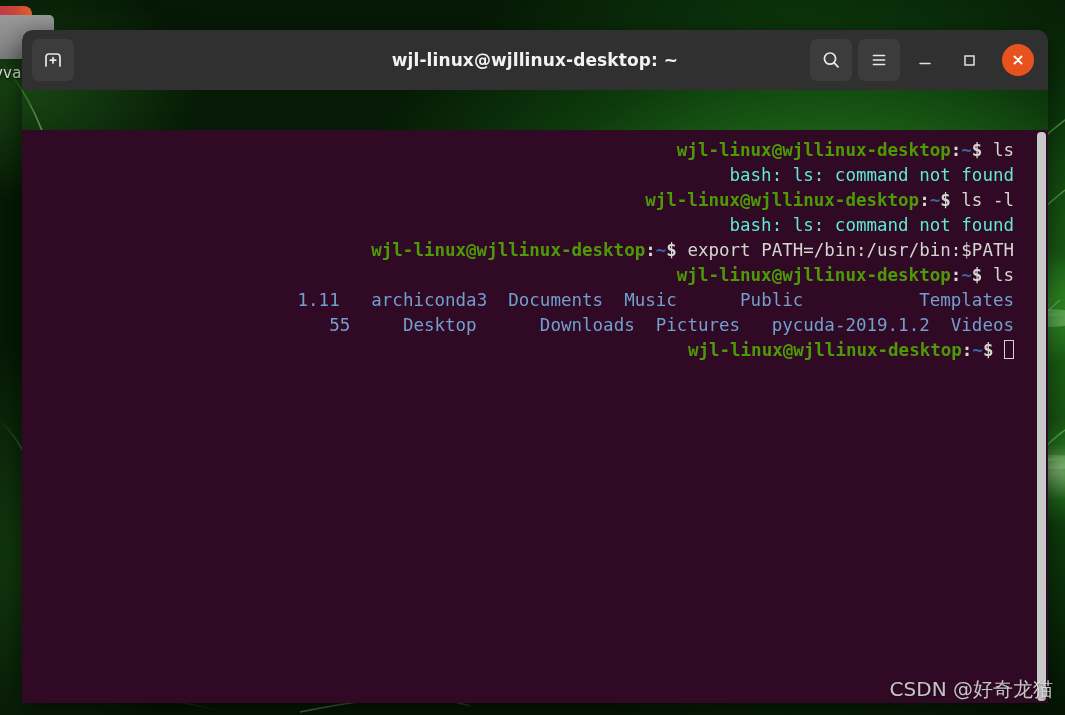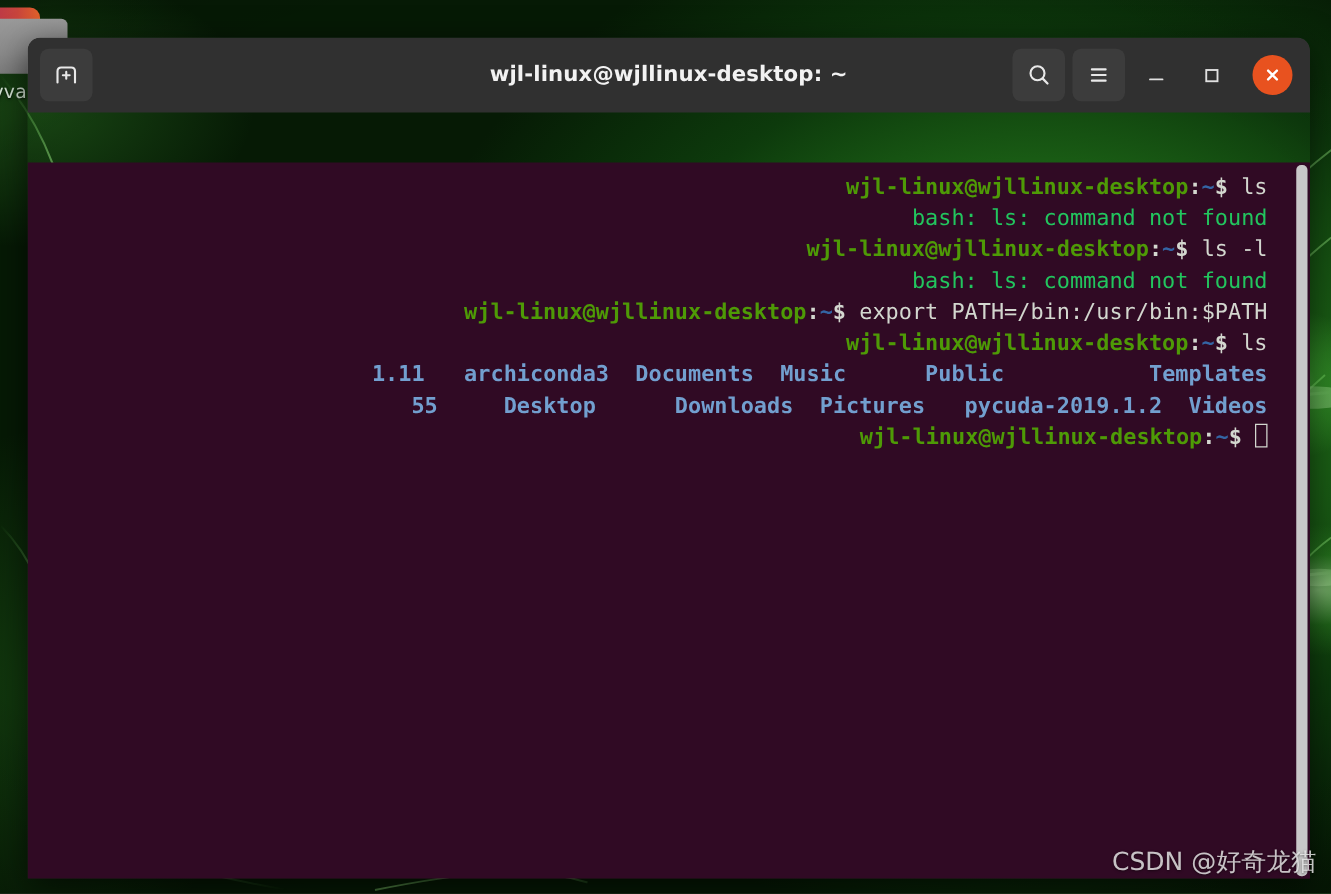--- a/index.html
+++ b/index.html
@@ -180,22 +180,22 @@
     line-height: 25px;
     white-space: pre;
     color: #d3d7cf;
     letter-spacing: 0px;
     text-align: right;
   }
   .ln { display: block; height: 25px; }
   .c-prompt { color: #4e9a06; font-weight: bold; }
   .c-punct  { color: #d3d7cf; font-weight: bold; }
   .c-tilde  { color: #3465a4; font-weight: bold; }
-  .c-dir    { color: #729fcf; font-weight: bold; }
-  .c-out    { color: #22c55e; }
+  .c-dir    { color: #729fcf; font-weight: normal; }
+  .c-out    { color: #5eead4; }
   .c-cmd    { color: #d3d7cf; }
 
   .cursor-box {
     display: inline-block;
     width: 10px;
     height: 19px;
     border: 1.6px solid #d3d7cf;
     box-sizing: border-box;
     vertical-align: -3px;
   }

